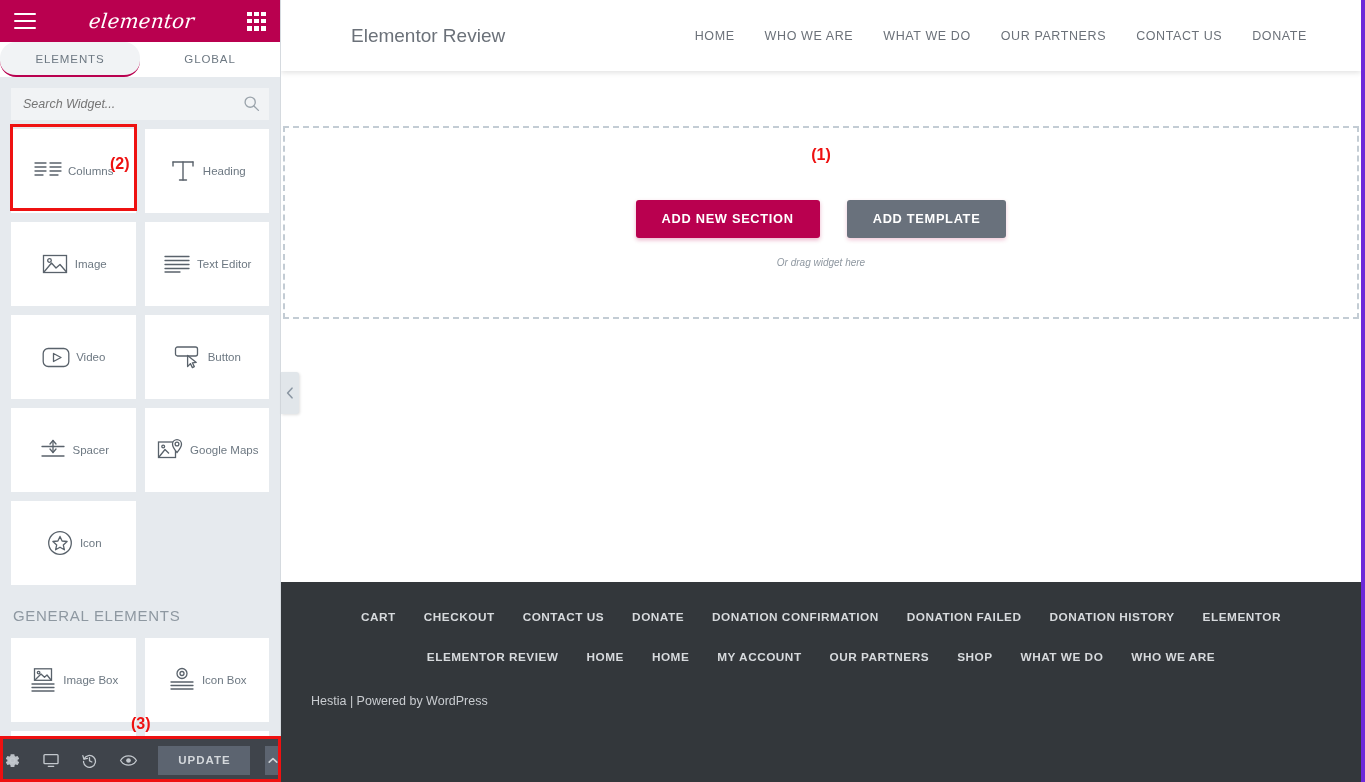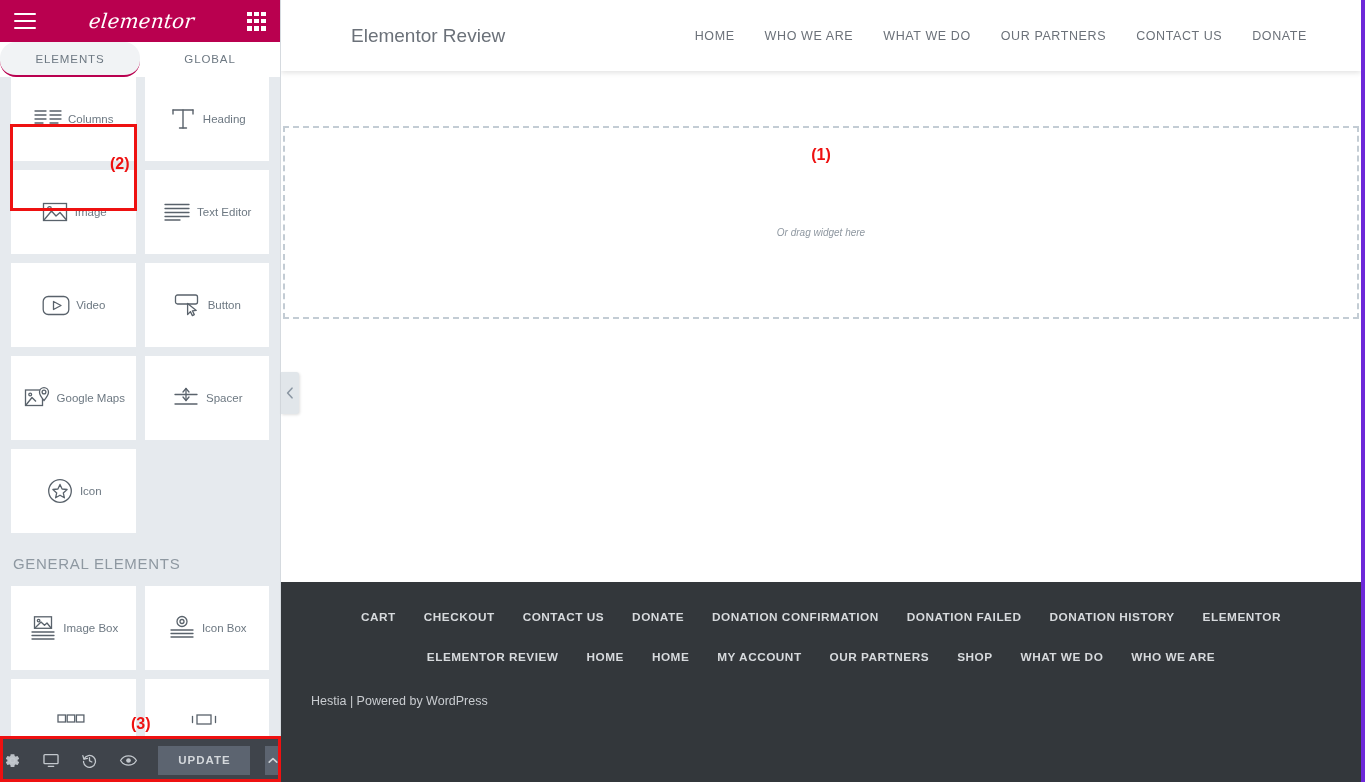--- a/index.html
+++ b/index.html
@@ -183,20 +183,29 @@
           <i></i>
       </div>
     </div>
 
     <div class="panel-tabs">
       <div class="panel-tab active">ELEMENTS</div>
       <div class="panel-tab inactive">GLOBAL</div>
     </div>
 
     <div class="panel-body">
+      <div class="search-wrap">
+        <input class="search-input" placeholder="Search Widget..." style="">
+        <span class="search-icon">
+          <svg viewBox="0 0 18 18" width="17" height="17" fill="none" stroke="#9aa3ab" stroke-width="1.4">
+            <circle cx="7.6" cy="7.6" r="5.4"></circle>
+              <line x1="11.6" y1="11.6" x2="16.3" y2="16.3" stroke-linecap="round"></line>
+          </svg>
+        </span>
+      </div>
 
       <div class="widget-grid" id="widget-grid">
           <div class="widget-card">
             <div class="widget-icon">
               <svg width="28" height="22" viewBox="0 0 28 22" stroke="#59626b" stroke-width="1.3" stroke-linecap="round">
                 <line x1="1" y1="3" x2="12" y2="3"></line>
                 <line x1="1" y1="7" x2="12" y2="7"></line>
                 <line x1="1" y1="11" x2="12" y2="11"></line>
                 <line x1="1" y1="15" x2="9" y2="15"></line>
                 <line x1="16" y1="3" x2="27" y2="3"></line>
@@ -254,41 +263,41 @@
             <div class="widget-icon">
               <svg width="28" height="24" viewBox="0 0 28 24" fill="none" stroke="#59626b" stroke-width="1.3">
                 <rect x="1.5" y="2" width="22" height="9" rx="2"></rect>
                 <path d="M13.6 10.5 L13.6 21.6 L16.4 18.6 L18.4 22.6 L20.3 21.6 L18.4 17.8 L22.3 17.4 Z" fill="#fff" stroke-linejoin="round"></path>
               </svg>
             </div>
             <div class="widget-label">Button</div>
           </div>
           <div class="widget-card">
             <div class="widget-icon">
+              <svg width="26" height="24" viewBox="0 0 26 24" fill="none" stroke="#59626b" stroke-width="1.3" stroke-linecap="round">
+                <polyline points="10,6 13,2.5 16,6" stroke-linejoin="round"></polyline>
+                <line x1="13" y1="2.5" x2="13" y2="14.5"></line>
+                <polyline points="10,11 13,14.5 16,11" stroke-linejoin="round"></polyline>
+                <line x1="2" y1="8.5" x2="24" y2="8.5"></line>
+                <line x1="2" y1="18" x2="24" y2="18"></line>
+              </svg>
+            </div>
+            <div class="widget-label">Spacer</div>
+          </div>
+          <div class="widget-card">
+            <div class="widget-icon">
               <svg width="26" height="24" viewBox="0 0 26 24" fill="none" stroke="#59626b" stroke-width="1.3">
                 <rect x="1.5" y="4" width="17" height="15.5"></rect>
                 <polyline points="2,19 8,11.5 12,15.5" stroke-linejoin="round"></polyline>
                 <circle cx="6.2" cy="8.5" r="1.4"></circle>
                 <path d="M20 1.6c-2.5 0-4.5 2-4.5 4.5 0 3.3 4.5 8.4 4.5 8.4s4.5-5.1 4.5-8.4c0-2.5-2-4.5-4.5-4.5z" fill="#fff"></path>
                 <circle cx="20" cy="6" r="1.9"></circle>
               </svg>
             </div>
             <div class="widget-label">Google Maps</div>
-          </div>
-          <div class="widget-card">
-            <div class="widget-icon">
-              <svg width="26" height="24" viewBox="0 0 26 24" fill="none" stroke="#59626b" stroke-width="1.3" stroke-linecap="round">
-                <polyline points="10,6 13,2.5 16,6" stroke-linejoin="round"></polyline>
-                <line x1="13" y1="2.5" x2="13" y2="14.5"></line>
-                <polyline points="10,11 13,14.5 16,11" stroke-linejoin="round"></polyline>
-                <line x1="2" y1="8.5" x2="24" y2="8.5"></line>
-                <line x1="2" y1="18" x2="24" y2="18"></line>
-              </svg>
-            </div>
-            <div class="widget-label">Spacer</div>
           </div>
           <div class="widget-card">
             <div class="widget-icon">
               <svg width="26" height="26" viewBox="0 0 26 26" fill="none" stroke="#59626b" stroke-width="1.3">
                 <circle cx="13" cy="13" r="11.3"></circle>
                 <polygon points="13,6.4 15.1,11 20.1,11.5 16.3,14.9 17.4,19.8 13,17.2 8.6,19.8 9.7,14.9 5.9,11.5 10.9,11" stroke-linejoin="round"></polygon>
               </svg>
             </div>
             <div class="widget-label">Icon</div>
           </div>
@@ -398,20 +407,24 @@
           <a class="nav-link">WHAT WE DO</a>
           <a class="nav-link">OUR PARTNERS</a>
           <a class="nav-link">CONTACT US</a>
           <a class="nav-link">DONATE</a>
         </div>
     </div>
 
     <div class="canvas">
       <div class="add-area">
         <div class="annot-num" style="position:absolute; left:50%; transform:translateX(-50%); top:18px;">(1)</div>
+        <div class="add-buttons">
+          <div class="btn btn-primary">ADD NEW SECTION</div>
+          <div class="btn btn-secondary">ADD TEMPLATE</div>
+        </div>
         <div class="drag-hint">Or drag widget here</div>
       </div>
     </div>
 
     <div class="site-footer">
       <div class="footer-row" id="footer-row-1">
           <a class="footer-link">CART</a>
           <a class="footer-link">CHECKOUT</a>
           <a class="footer-link">CONTACT US</a>
           <a class="footer-link">DONATE</a>

